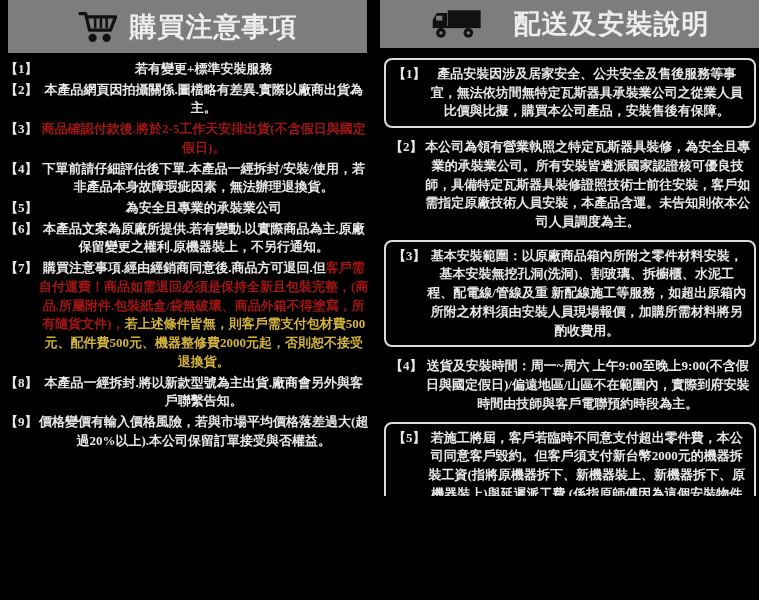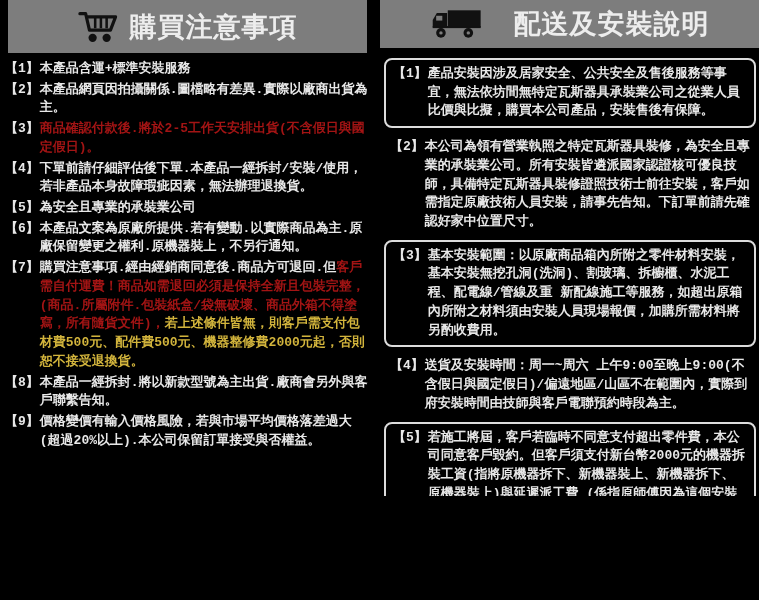--- a/index.html
+++ b/index.html
@@ -1,17 +1,17 @@
 <!DOCTYPE html>
 <html><head>
 <meta charset="utf-8">
 <style>
   html,body{margin:0;padding:0;background:#000;}
   #page{position:relative;width:759px;height:496px;background:#000;overflow:hidden;
-        font-family:Liberation Mono, monospace;}
+        font-family:Liberation Serif, serif;text-align:center;}
   .col-left{position:absolute;left:0;top:0;width:372px;}
   .col-right{position:absolute;left:380px;top:0;width:379px;}
   .hdr{background:#7d7d7d;display:flex;align-items:center;justify-content:center;gap:10px;}
   .hdr-left{height:53px;margin:0 5px 0 8px;}
   .hdr-right{height:48px;gap:32px;}
   .hdr-title{font-weight:bold;font-size:27px;color:#ededed;letter-spacing:1px;}
   .list{color:#e8e8e8;font-size:13px;line-height:1.44;font-weight:600;}
   .list-left{padding:7px 3px 0 5px;}
   .list-right{padding:4px 3px 0 4px;}
   .item{display:flex;margin:0 0 2px 0;}
@@ -37,21 +37,21 @@
           <path d="M27 12 v16 M36 11 v17 M45 11 v17" stroke="#111" stroke-width="4"></path>
           <circle cx="23" cy="43" r="6.5" fill="#111"></circle>
           <circle cx="45" cy="43" r="6.5" fill="#111"></circle>
         </svg>
       </span>
       <span class="hdr-title">購買注意事項</span>
     </div>
     <div id="left-list" class="list list-left">
         <div class="item ">
           <span class="num seg-white">【1】</span>
-          <span class="body"><span class="seg-white">本產品含運+標準安裝服務</span></span>
+          <span class="body"><span class="seg-white">若有變更+標準安裝服務</span></span>
         </div>
         <div class="item ">
           <span class="num seg-white">【2】</span>
           <span class="body"><span class="seg-white">本產品網頁因拍攝關係.圖檔略有差異.實際以廠商出貨為主。</span></span>
         </div>
         <div class="item ">
           <span class="num seg-white">【3】</span>
           <span class="body"><span class="seg-red">商品確認付款後.將於2-5工作天安排出貨(不含假日與國定假日)。</span></span>
         </div>
         <div class="item ">
@@ -97,21 +97,21 @@
       </span>
       <span class="hdr-title">配送及安裝說明</span>
     </div>
     <div id="right-list" class="list list-right">
         <div class="item boxed">
           <span class="num seg-white">【1】</span>
           <span class="body"><span class="seg-white">產品安裝因涉及居家安全、公共安全及售後服務等事宜，無法依坊間無特定瓦斯器具承裝業公司之從業人員比價與比擬，購買本公司產品，安裝售後有保障。</span></span>
         </div>
         <div class="item plain">
           <span class="num seg-white">【2】</span>
-          <span class="body"><span class="seg-white">本公司為領有營業執照之特定瓦斯器具裝修，為安全且專業的承裝業公司。所有安裝皆遴派國家認證核可優良技師，具備特定瓦斯器具裝修證照技術士前往安裝，客戶如需指定原廠技術人員安裝，請事先告知。下訂單前請先確認好家中位置尺寸。</span></span>
+          <span class="body"><span class="seg-white">本公司為領有營業執照之特定瓦斯器具裝修，為安全且專業的承裝業公司。所有安裝皆遴派國家認證核可優良技師，具備特定瓦斯器具裝修證照技術士前往安裝，客戶如需指定原廠技術人員安裝，本產品含運。未告知則依本公司人員調度為主。</span></span>
         </div>
         <div class="item boxed">
           <span class="num seg-white">【3】</span>
           <span class="body"><span class="seg-white">基本安裝範圍：以原廠商品箱內所附之零件材料安裝，基本安裝無挖孔洞(洗洞)、割玻璃、拆櫥櫃、水泥工程、配電線/管線及重 新配線施工等服務，如超出原箱內所附之材料須由安裝人員現場報價，加購所需材料將另酌收費用。</span></span>
         </div>
         <div class="item plain">
           <span class="num seg-white">【4】</span>
           <span class="body"><span class="seg-white">送貨及安裝時間：周一~周六 上午9:00至晚上9:00(不含假日與國定假日)/偏遠地區/山區不在範圍內，實際到府安裝時間由技師與客戶電聯預約時段為主。</span></span>
         </div>
         <div class="item boxed">

